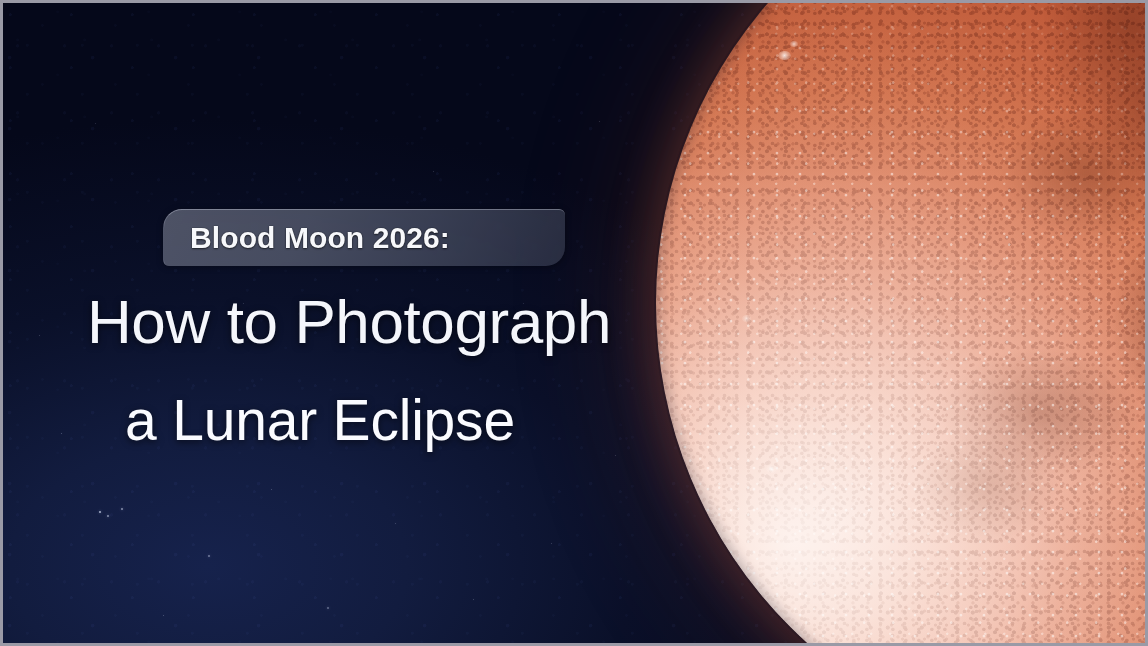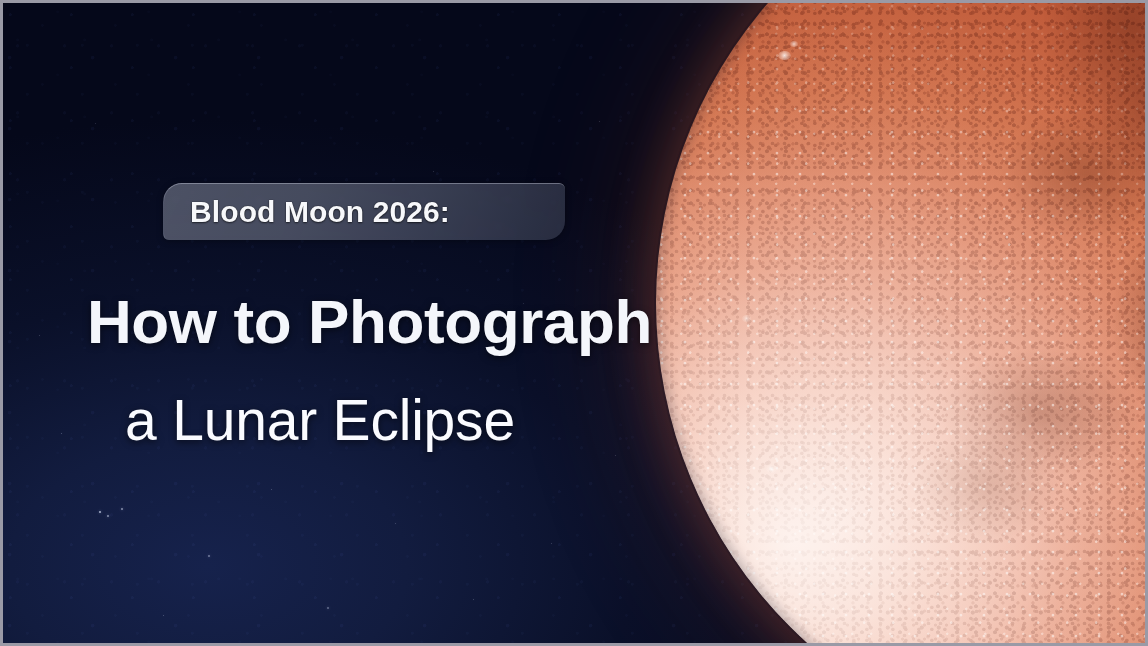--- a/index.html
+++ b/index.html
@@ -181,21 +181,21 @@
   
   .text-block {
     position: absolute;
     left: 0; top: 0;
     width: 680px;
   }
 
   .badge {
     position: absolute;
     left: 160px;
-    top: 180px;
+    top: 206px;
     width: 402px;
     height: 57px;
     box-sizing: border-box;
     display: flex;
     align-items: center;
     padding: 0 26px;
     border-radius: 19px 6px 19px 6px;
     background: linear-gradient(115deg,
         rgba(128,133,150,.58) 0%,
         rgba(108,114,132,.62) 35%,
@@ -213,21 +213,21 @@
     letter-spacing: .1px;
     text-shadow: 0 1px 2px rgba(0,0,0,.55), 0 0 1px rgba(0,0,0,.8);
     white-space: nowrap;
   }
 
   .headline-1 {
     position: absolute;
     left: 84px;
     top: 283px;
     font-size: 62px;
-    font-weight: 700;
+    font-weight: 400;
     color: #f4f6fb;
     letter-spacing: -.4px;
     white-space: nowrap;
     text-shadow: 0 2px 7px rgba(0,0,0,.55);
   }
 
   .headline-2 {
     position: absolute;
     left: 122px;
     top: 384px;

